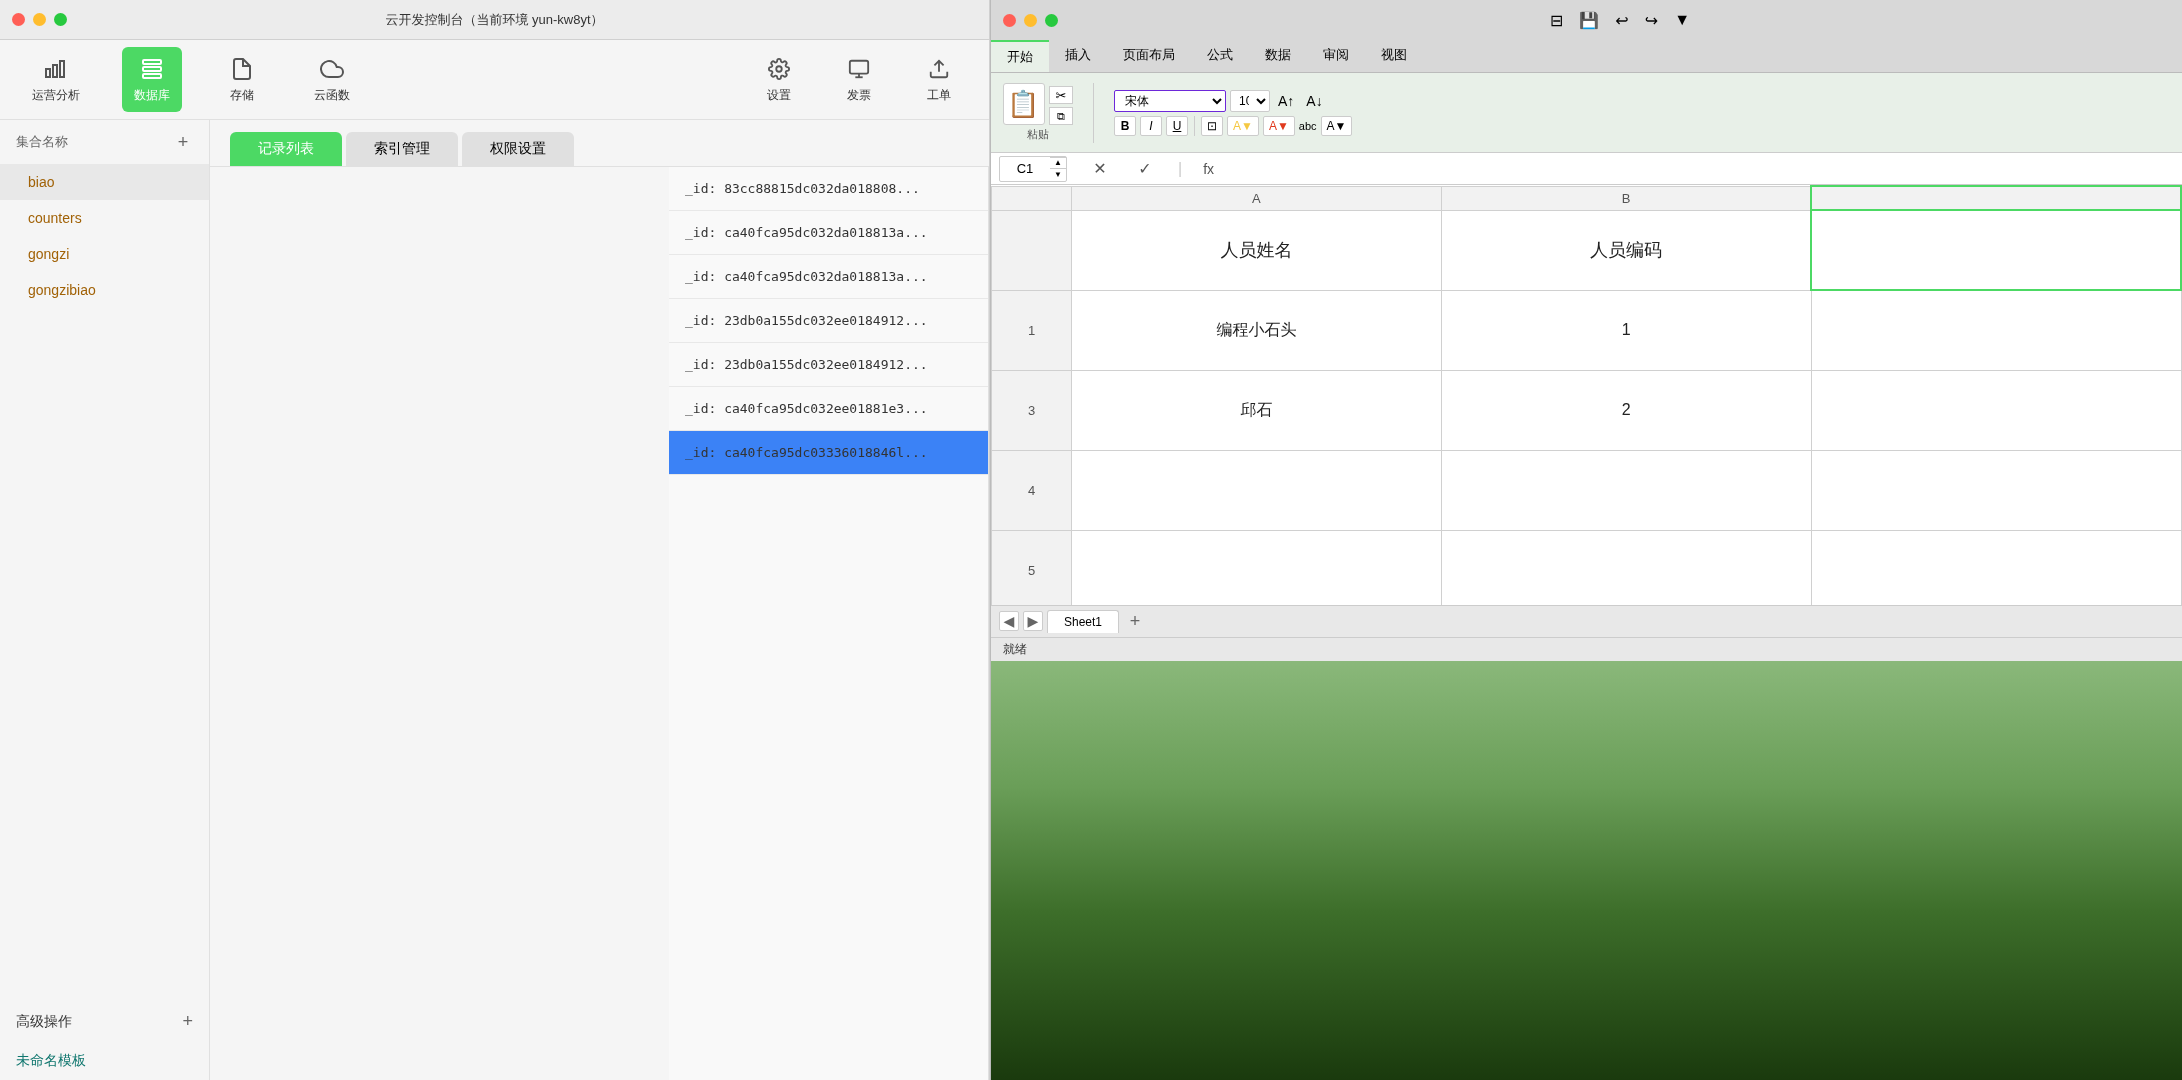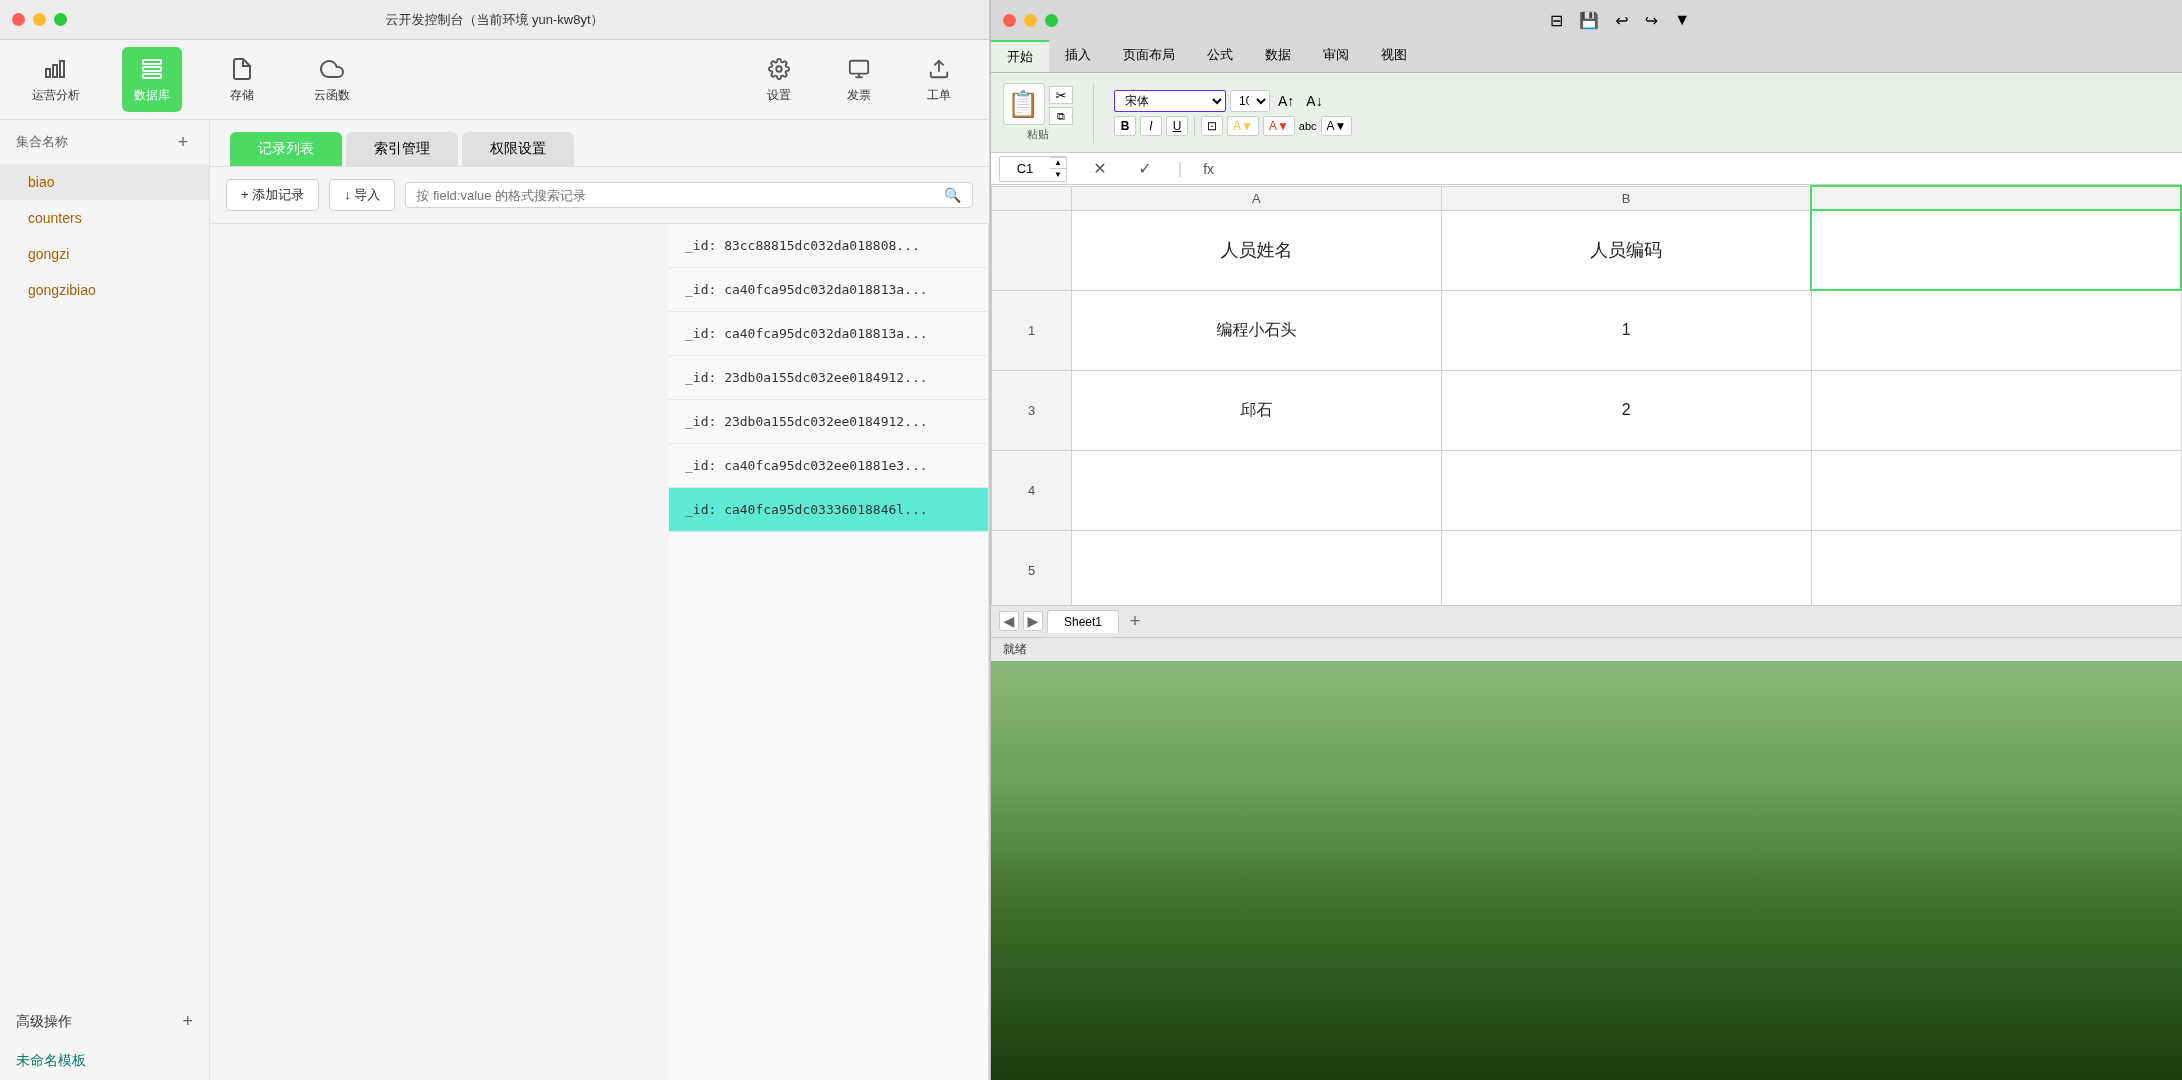--- a/index.html
+++ b/index.html
@@ -196,21 +196,21 @@
       flex: 1;
     }
     .record-item {
       padding: 14px 16px;
       border-bottom: 1px solid #e8e8e8;
       font-size: 13px;
       color: #333;
       cursor: pointer;
       font-family: monospace;
     }
-    .record-item.active { background: #5eead4; }
+    .record-item.active { background: #3b82f6; }
 
     .add-field-btn {
       display: flex;
       align-items: center;
       gap: 6px;
       padding: 8px 0;
       font-size: 14px;
       color: #4cd964;
       cursor: pointer;
       margin-bottom: 12px;
@@ -614,32 +614,20 @@
           <span>记录列表</span>
         </div>
         <div class="tab">
           <span>索引管理</span>
         </div>
         <div class="tab">
           <span>权限设置</span>
         </div>
       </div>
 
-      <div class="action-bar">
-        <button class="action-btn">
-          <span>+ 添加记录</span>
-        </button>
-        <button class="action-btn">
-          <span>↓ 导入</span>
-        </button>
-        <div class="search-box">
-          <input type="text" placeholder="按 field:value 的格式搜索记录" style="">
-          <span class="search-icon-char">🔍</span>
-        </div>
-      </div>
 
       <div class="content-body">
 
         <div class="records-left">
           <div class="record-list">
             <div class="record-item">
               <span>_id: 83cc88815dc032da018808...</span>
             </div>
             <div class="record-item">
               <span>_id: ca40fca95dc032da018813a...</span>

